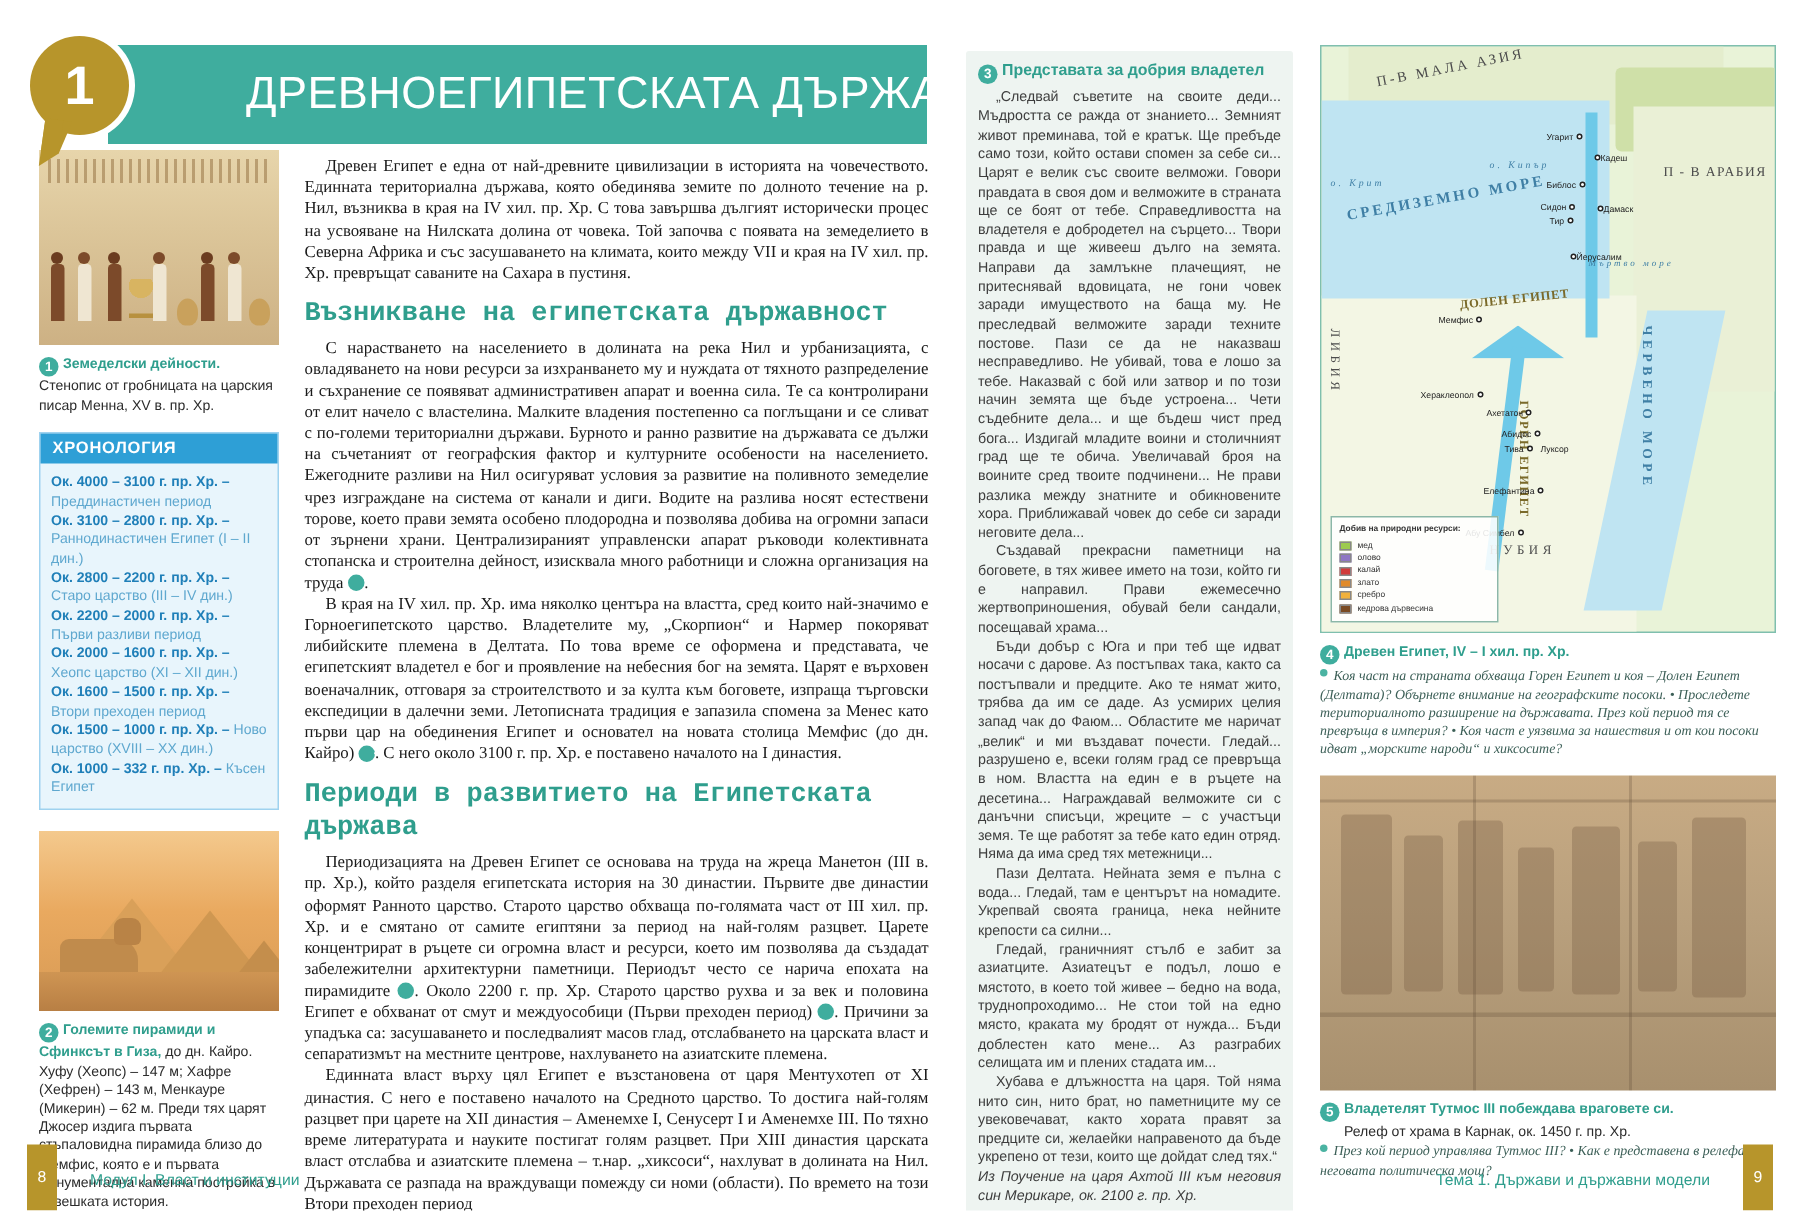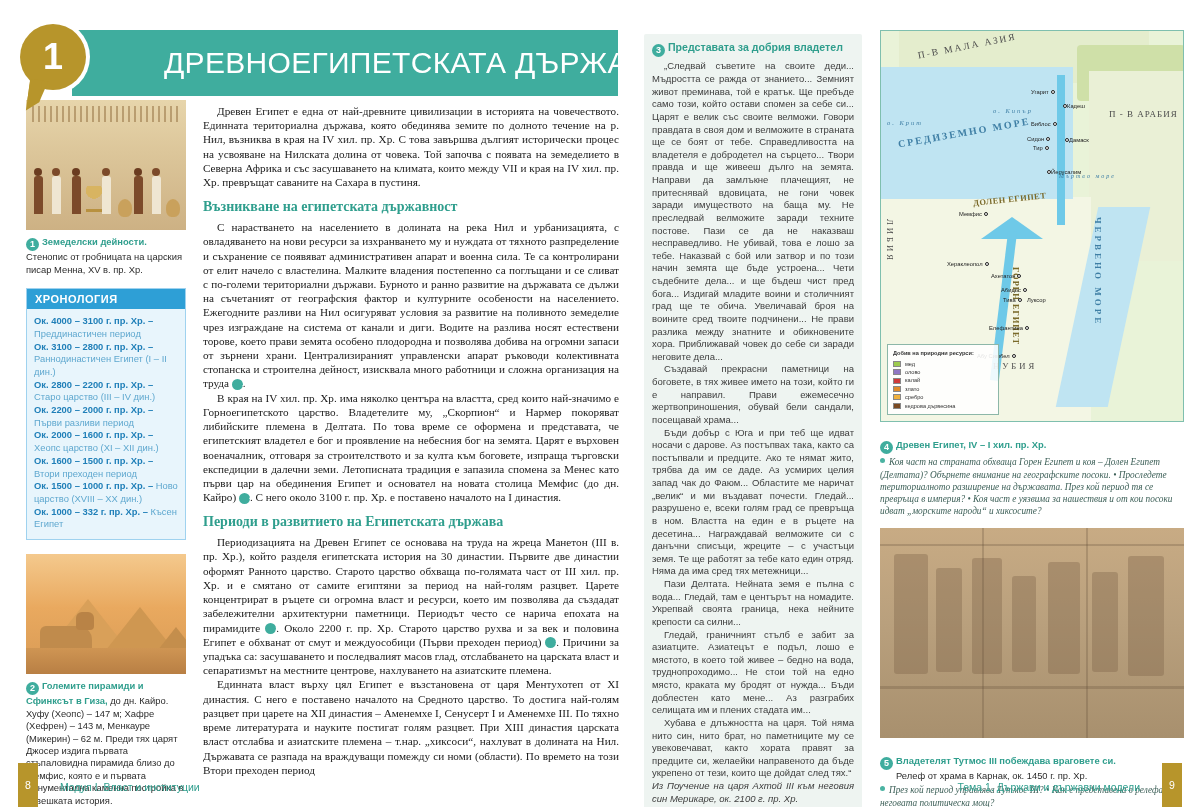--- a/index.html
+++ b/index.html
@@ -208,23 +208,23 @@
     font-family: "Liberation Serif", serif;
     font-size: 11.2px;
     line-height: 1.27;
     color: #1a1a1a;
     text-align: justify;
     text-justify: inter-word;
     hyphens: auto;
   }
   .main-col p { margin: 0; text-indent: 14px; }
   h3.sub {
-    font-family: Liberation Serif, serif;
+    font-family: Liberation Mono, monospace;
     color: #2f9e8d;
-    font-size: 14px;
+    font-size: 18px;
     font-weight: 700;
     margin: 9px 0 4px 0;
     text-indent: 0;
     text-align: left;
   }
   .inline-num {
     display: inline-flex;
     align-items: center; justify-content: center;
     width: 11px; height: 11px;
     border-radius: 50%;
@@ -414,21 +414,21 @@
   }
   .relief-crack {
     position:absolute; background: rgba(90,70,50,.25);
   }
   .relief-fig {
     position:absolute;
     background: rgba(120,95,68,.35);
     border-radius: 3px;
   }
 
-  .cap-small { font-size: 9.4px; line-height:1.3; margin-top:17px; color:#2c2c2c;}
+  .cap-small { font-size: 9.4px; line-height:1.3; margin-top:6px; color:#2c2c2c;}
   .q-italic {
     font-family: "Liberation Serif", serif;
     font-style: italic;
     color: #3c5f57;
     font-size: 9.3px;
     line-height: 1.32;
   }
 </style>
 </head>
 <body>

